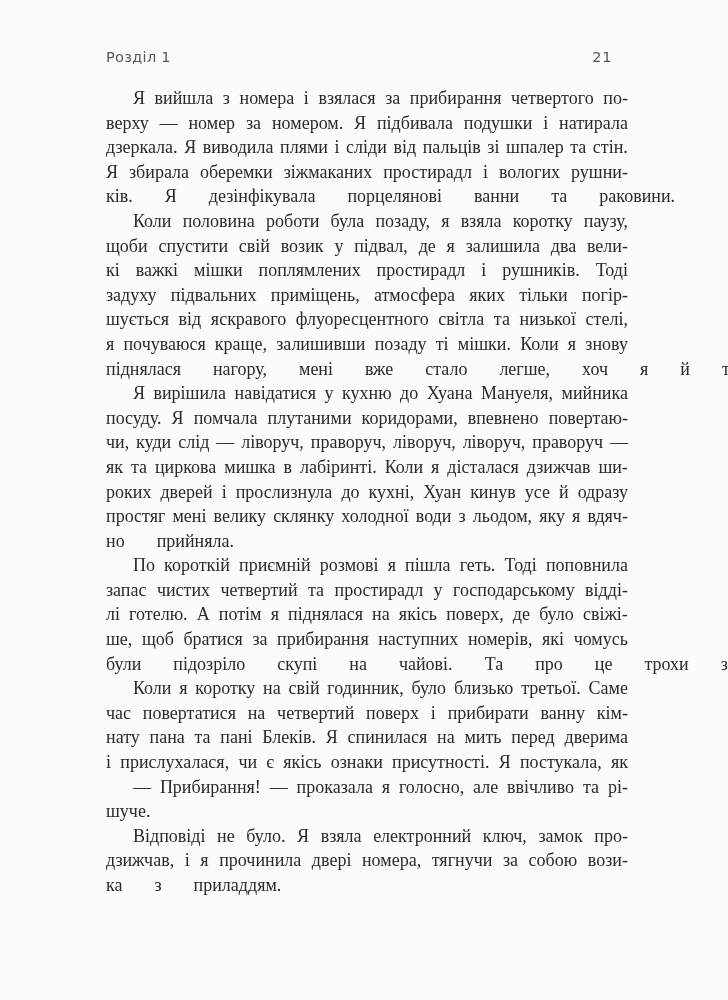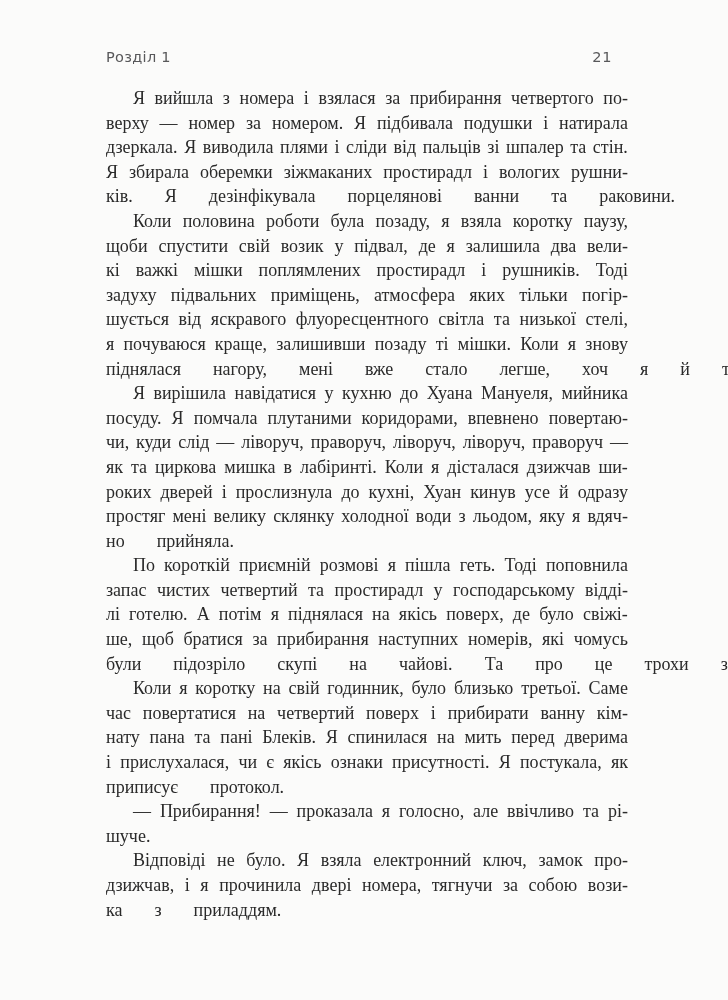--- a/index.html
+++ b/index.html
@@ -387,24 +387,20 @@
           <span>прислухалася,</span>
           <span>чи</span>
           <span>є</span>
           <span>якісь</span>
           <span>ознаки</span>
           <span>присутності.</span>
           <span>Я</span>
           <span>постукала,</span>
           <span>як</span>
         </div>
-        <div class="line last">
-          <span>приписує</span>
-          <span>протокол.</span>
-        </div>
       </div>
       <div class="paragraph">
         <div class="line full indent">
           <span>—</span>
           <span>Прибирання!</span>
           <span>—</span>
           <span>проказала</span>
           <span>я</span>
           <span>голосно,</span>
           <span>але</span>

